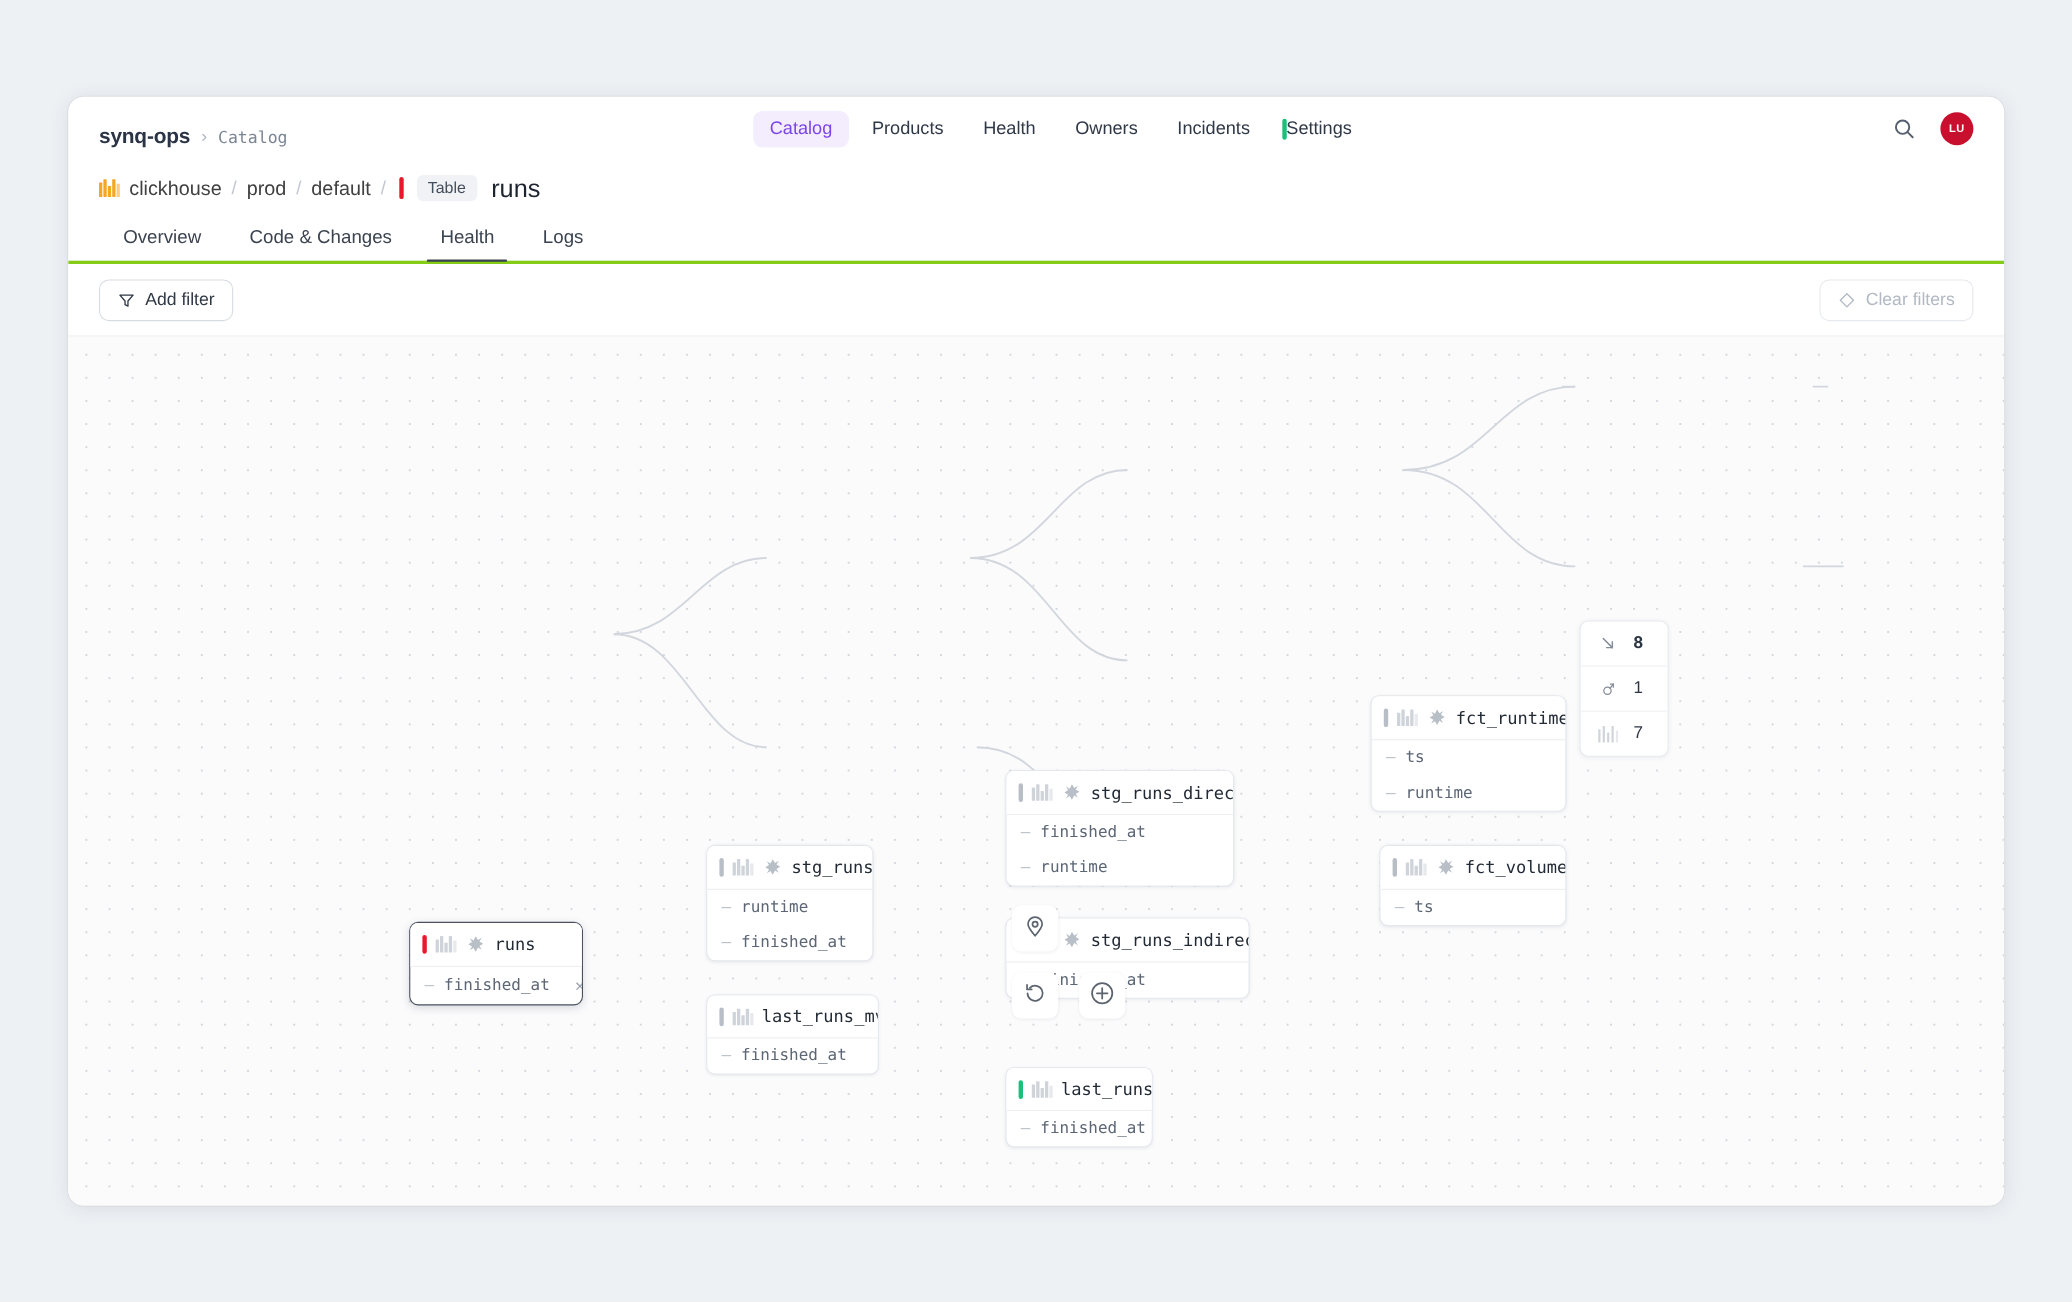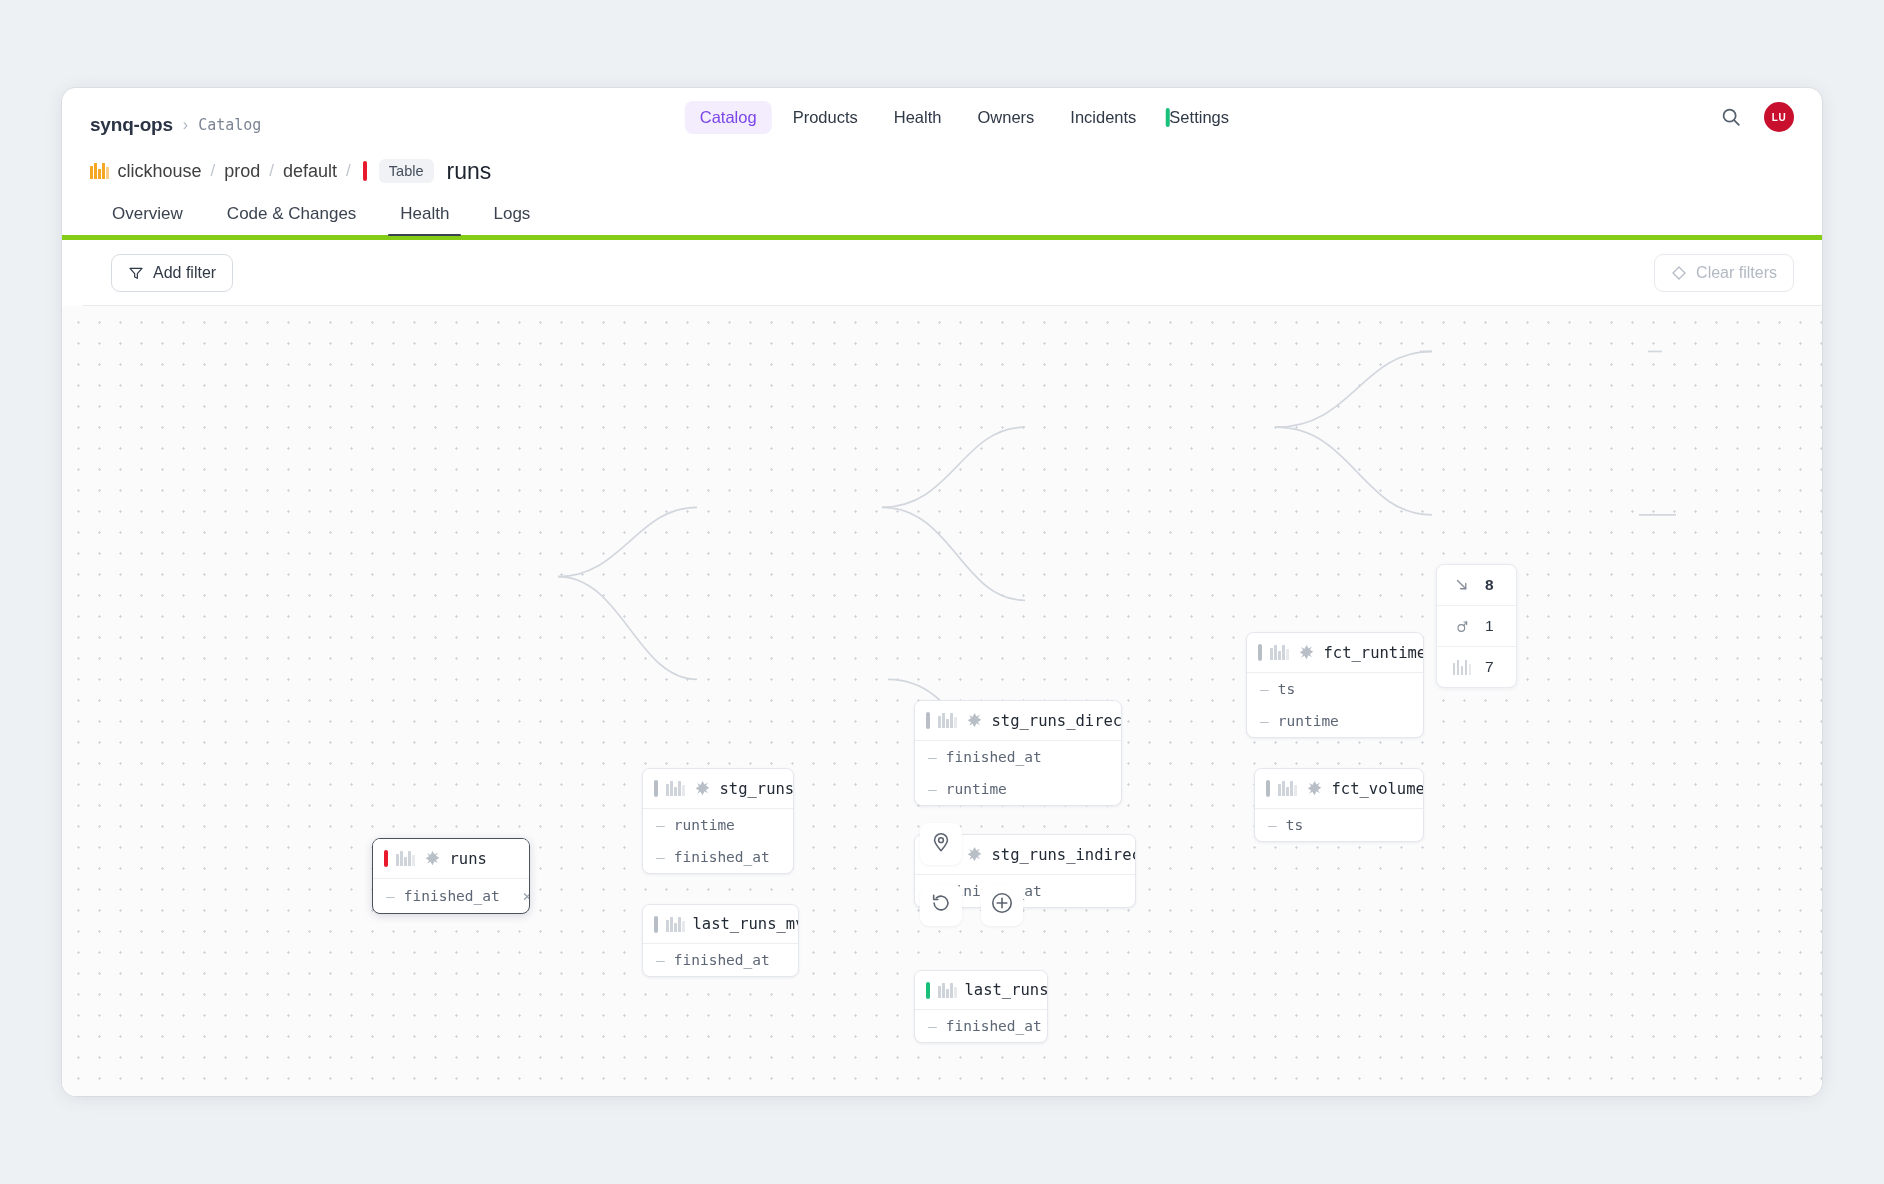--- a/index.html
+++ b/index.html
@@ -83,37 +83,37 @@
   .type-pill {
     background: #f0f2f5; color: #444e5c;
     font-size: 14.5px; padding: 4px 10px; border-radius: 6px;
   }
   .obj-title { font-size: 23px; color: #1d242f; margin-left: 4px; }
 
   
   .tabs {
     display: flex; align-items: flex-end; gap: 0;
     padding: 0 28px; height: 44px;
-    border-bottom: 5px solid #84cc16; flex: 0 0 auto;
+    border-bottom: 3px solid #84cc16; flex: 0 0 auto;
   }
   .tab {
     font-size: 17px; color: #3a434f;
     padding: 0 22px 11px 22px;
     cursor: pointer; position: relative;
   }
   .tab.active::after {
     content: ""; position: absolute; left: 10px; right: 10px; bottom: -1px;
     height: 2.5px; background: #39424e; border-radius: 2px;
   }
 
   
   .filterbar {
     height: 66px; display: flex; align-items: center; justify-content: space-between;
     padding: 0 28px; border-bottom: 1px solid #e8ebee;
-    background: #fff; flex: 0 0 auto; margin-left: 21px;
+    background: #fff; flex: 0 0 auto;
   }
   .btn {
     display: inline-flex; align-items: center; gap: 9px;
     font-size: 16px; padding: 9px 16px;
     border: 1px solid #d7dce2; border-radius: 9px;
     background: #fff; color: #2f3845; cursor: pointer;
   }
   .btn.disabled { color: #b2b9c3; border-color: #e6e9ed; cursor: default; }
   .btn svg { display: block; }
 

